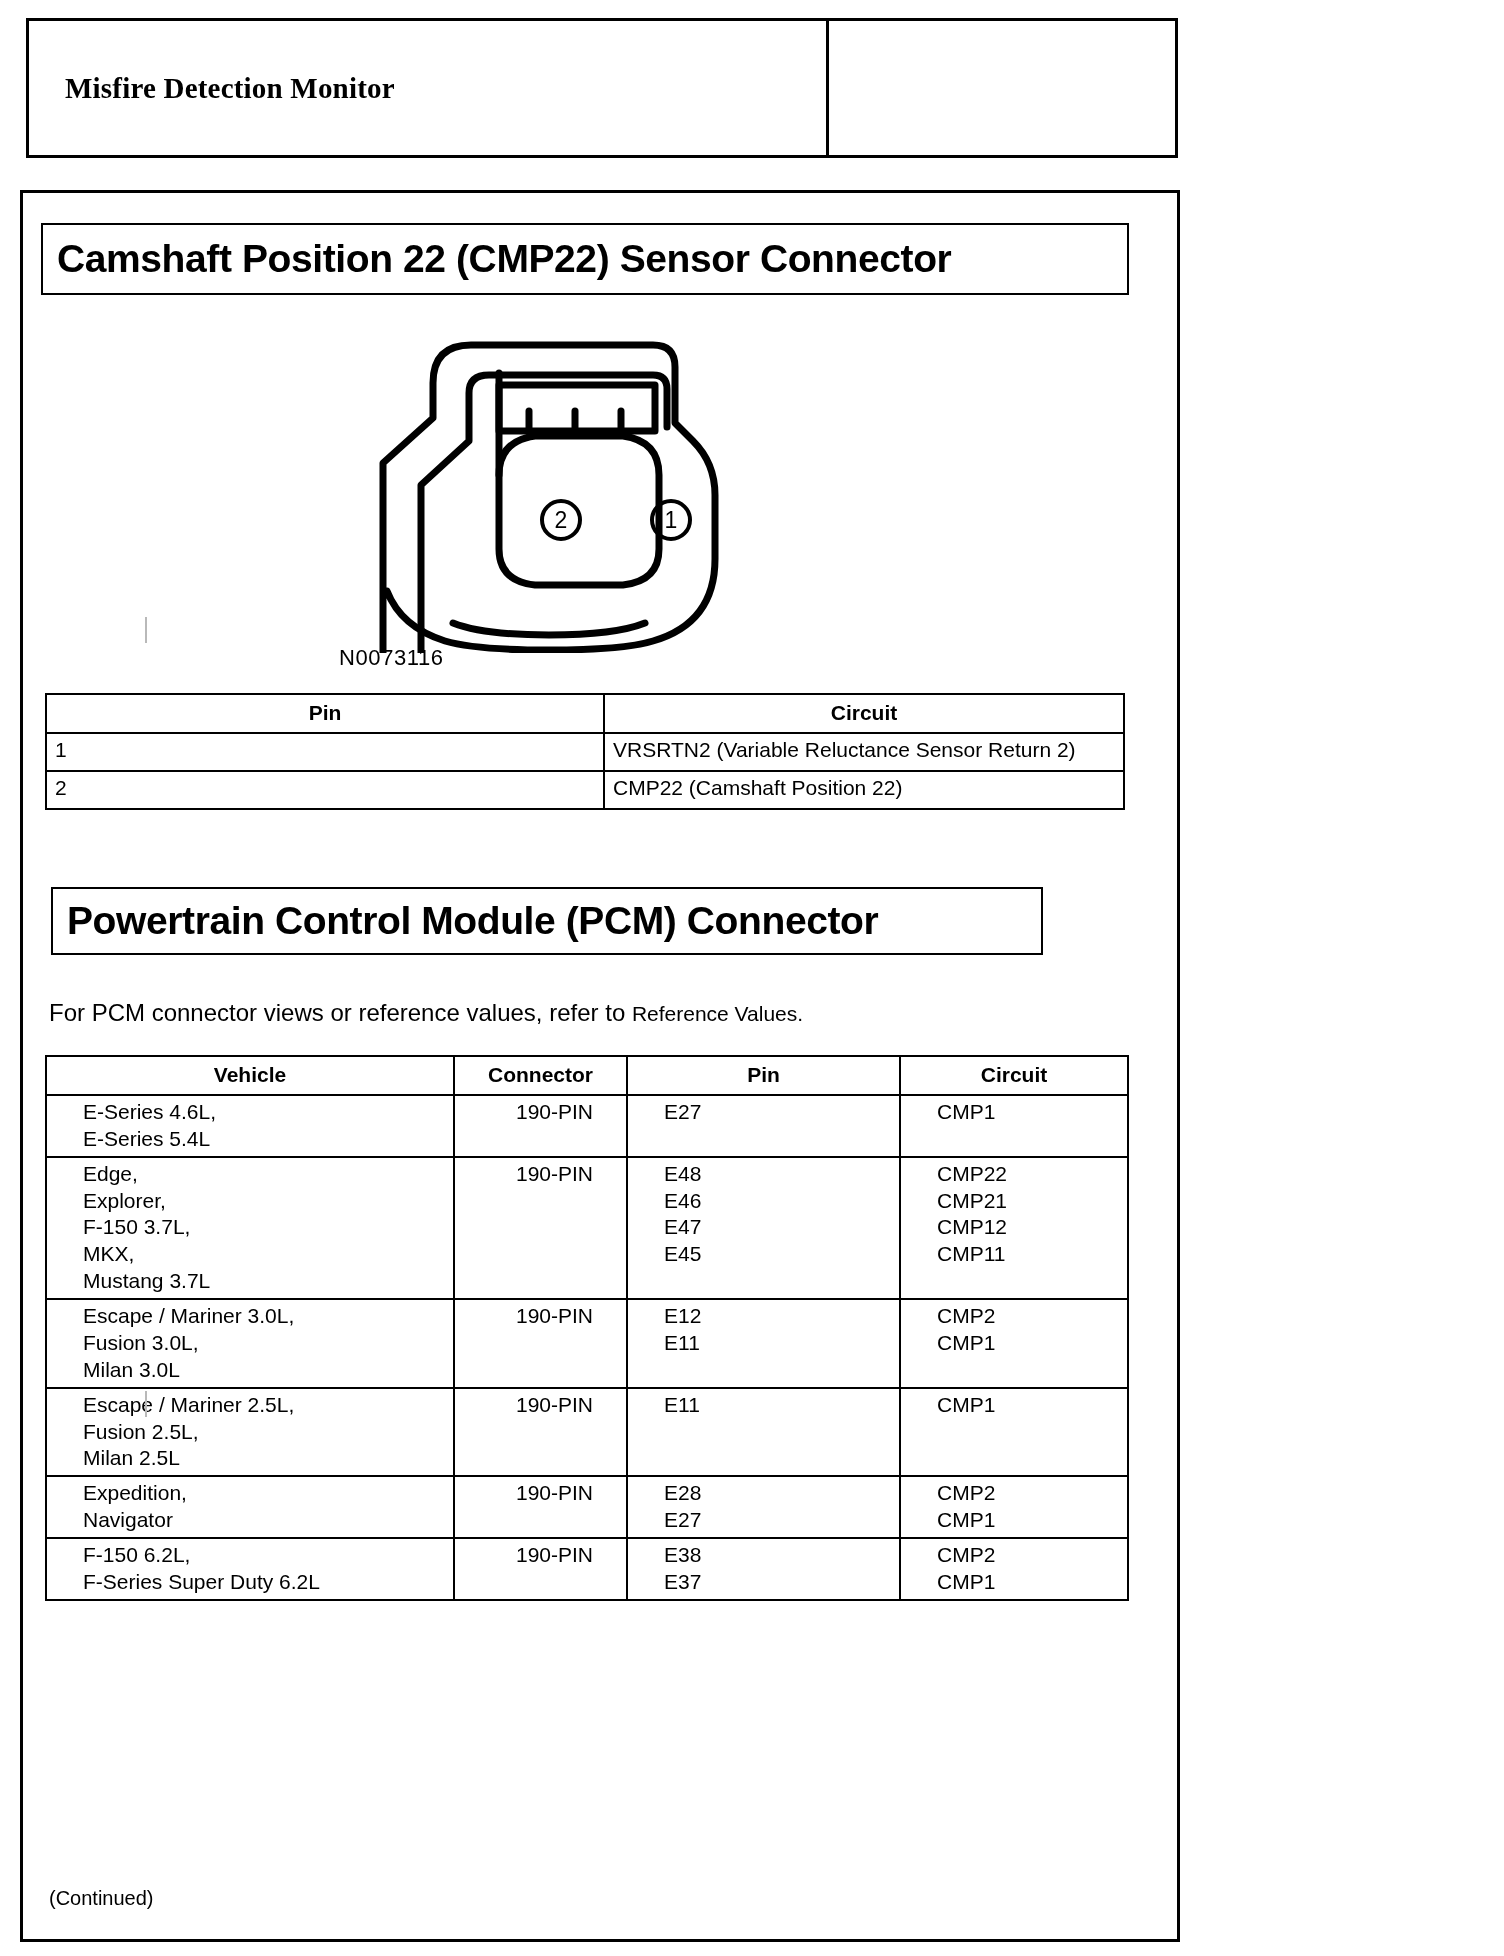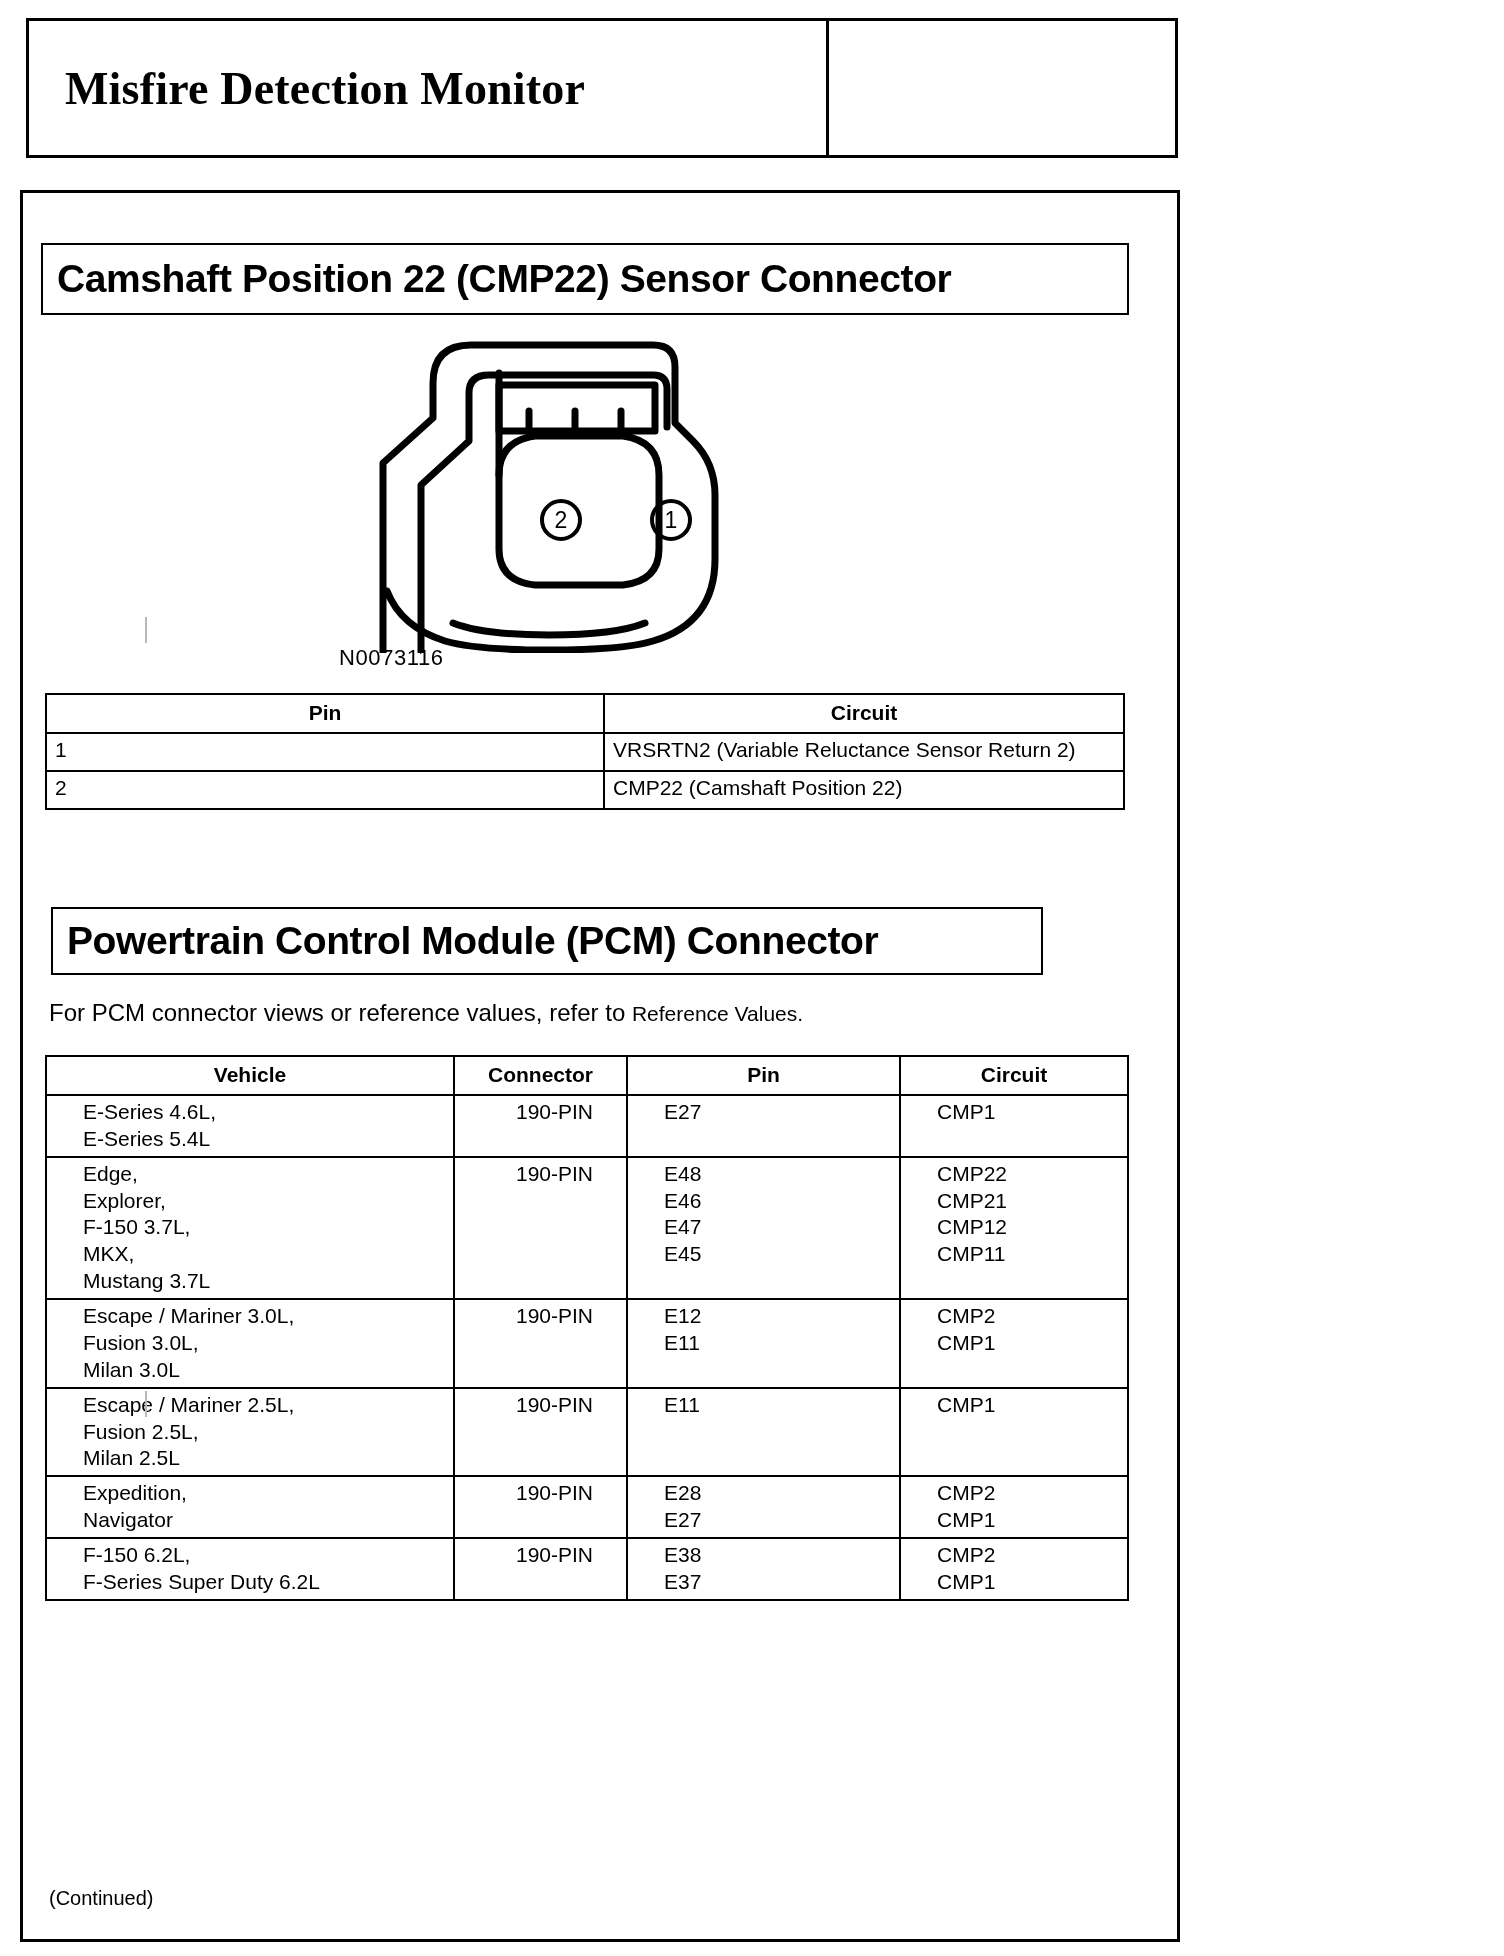--- a/index.html
+++ b/index.html
@@ -31,21 +31,21 @@
     flex: 0 0 800px;
     border-right: 3px solid #000;
     display: flex;
     align-items: center;
     padding-left: 36px;
     box-sizing: border-box;
   }
   .page-header .title-cell .txt {
     font-family: "Liberation Serif", serif;
     font-weight: bold;
-    font-size: 46px;
+    font-size: 29px;
     letter-spacing: 0.2px;
     white-space: nowrap;
   }
   .page-header .code-cell {
     flex: 1 1 auto;
     display: flex;
     align-items: center;
     justify-content: center;
   }
   .page-header .code-cell .txt {
@@ -66,21 +66,20 @@
   }
 
   
   .section-box {
     position: absolute;
     border: 2px solid #000;
     box-sizing: border-box;
     display: flex;
     align-items: center;
     padding-left: 14px;
-    margin-top: 20px;
   }
   .section-box .txt {
     font-family: "Liberation Sans", sans-serif;
     font-weight: bold;
     font-size: 39px;
     white-space: nowrap;
     letter-spacing: -0.4px;
   }
   #sec-cmp {
     left: 18px;

